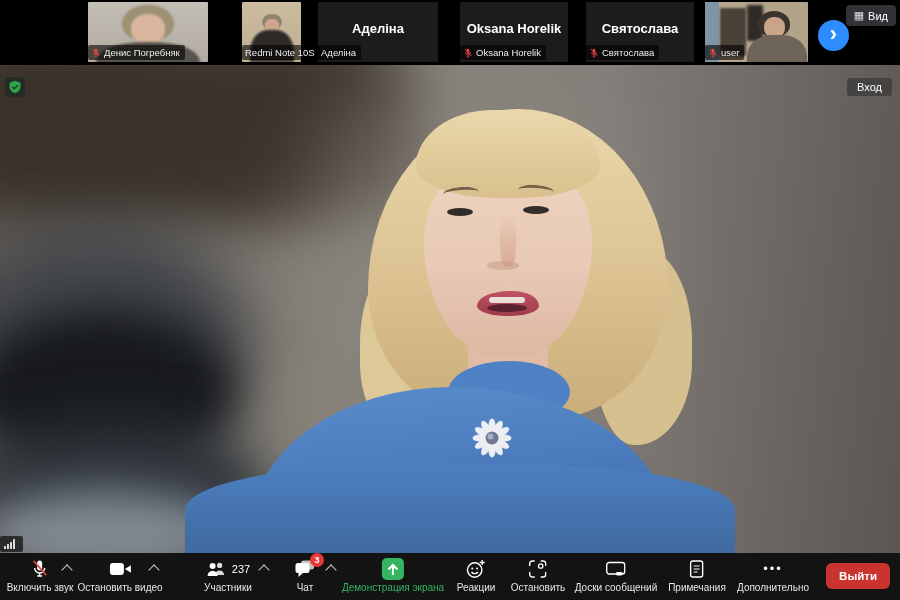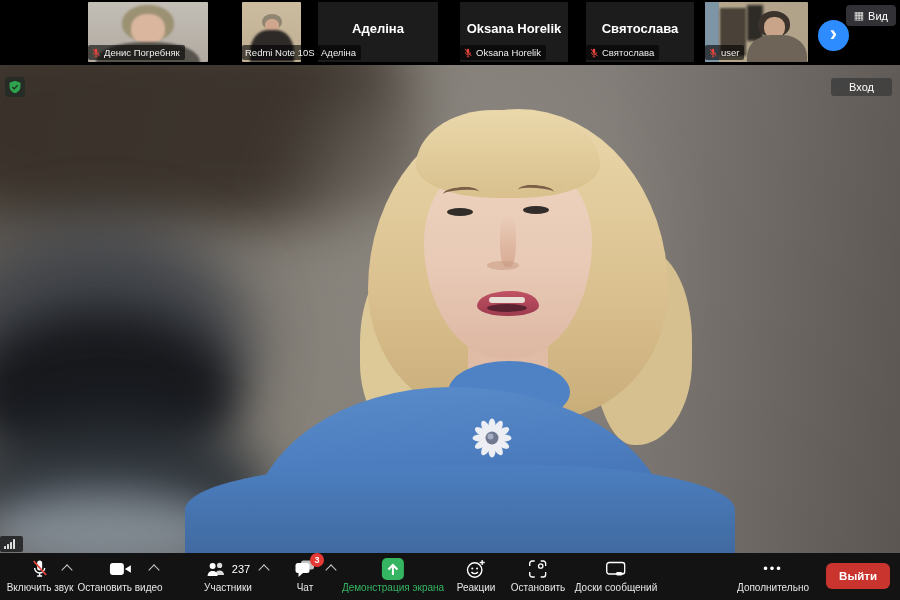--- a/index.html
+++ b/index.html
@@ -62,21 +62,21 @@
   .sweater-top{position:absolute;left:250px;top:322px;width:420px;height:170px;
     background:linear-gradient(175deg,#5a8dcc 0%,#4878ba 55%,#40699f 100%);
     border-radius:48% 52% 0 0 / 85% 85% 0 0}
   .sweater-base{position:absolute;left:185px;top:400px;width:550px;height:90px;
     background:linear-gradient(180deg,#4c7fc0,#40699f);border-radius:38% 38% 0 0 / 45px 45px 0 0}
   .brooch{position:absolute;left:471px;top:352px;width:42px;height:42px}
   
   .shieldbtn{position:absolute;left:5px;top:12px;width:20px;height:20px;background:#272b26;border-radius:4px;
     display:flex;align-items:center;justify-content:center;cursor:pointer}
   .joinbtn{position:absolute;right:8px;top:13px;background:#3c3c3ccc;color:#fff;font-size:11px;
-    padding:3px 18px;border-radius:3px;cursor:pointer}
+    padding:3px 10px;border-radius:3px;cursor:pointer}
   .speaker-label{position:absolute;left:0;bottom:1px;display:flex;align-items:center;gap:4px;
     background:rgba(22,22,22,.78);color:#efefef;font-size:10.5px;padding:3px 8px 3px 4px;border-radius:2px;white-space:nowrap}
   .sigbars{display:inline-flex;align-items:flex-end;gap:1px;height:10px}
   .sigbars i{display:block;width:2px;background:#ddd;border-radius:.5px}
   
   #toolbar{position:absolute;left:0;top:553px;width:900px;height:47px;background:#131313}
   .tgroup{position:absolute;top:0;height:47px;transform:translateX(-50%);cursor:pointer}
   .tbtn{display:flex;flex-direction:column;align-items:center;padding-top:6px;height:100%;box-sizing:border-box}
   .ticon{height:20px;display:flex;align-items:center;justify-content:center;position:relative}
   .tlabel{font-size:10px;color:#e6e6e6;margin-top:3px;white-space:nowrap}
@@ -370,20 +370,31 @@
       <div class="ticon">
         <svg width="20" height="17" viewBox="0 0 20 17">
           <rect x="1" y="1.5" width="18" height="11.5" rx="2.5" fill="none" stroke="#fff" stroke-width="1.4"></rect>
           <rect x="10" y="11" width="7" height="3.6" rx="1.8" fill="#fff"></rect>
         </svg>
       </div>
       <div class="tlabel">Доски сообщений</div>
     </div>
   </div>
 
+  <div class="tgroup" style="left:697px">
+    <div class="tbtn">
+      <div class="ticon">
+        <svg width="15" height="18" viewBox="0 0 15 18">
+          <rect x="1.5" y="1" width="12" height="16" rx="2" fill="none" stroke="#fff" stroke-width="1.4"></rect>
+          <path d="M4.5 6h6M4.5 9h6M4.5 12h4" stroke="#fff" stroke-width="1.2"></path>
+        </svg>
+      </div>
+      <div class="tlabel">Примечания</div>
+    </div>
+  </div>
 
   <div class="tgroup" style="left:773px">
     <div class="tbtn">
       <div class="ticon">
         <span class="dots">•••</span>
       </div>
       <div class="tlabel">Дополнительно</div>
     </div>
   </div>
 

